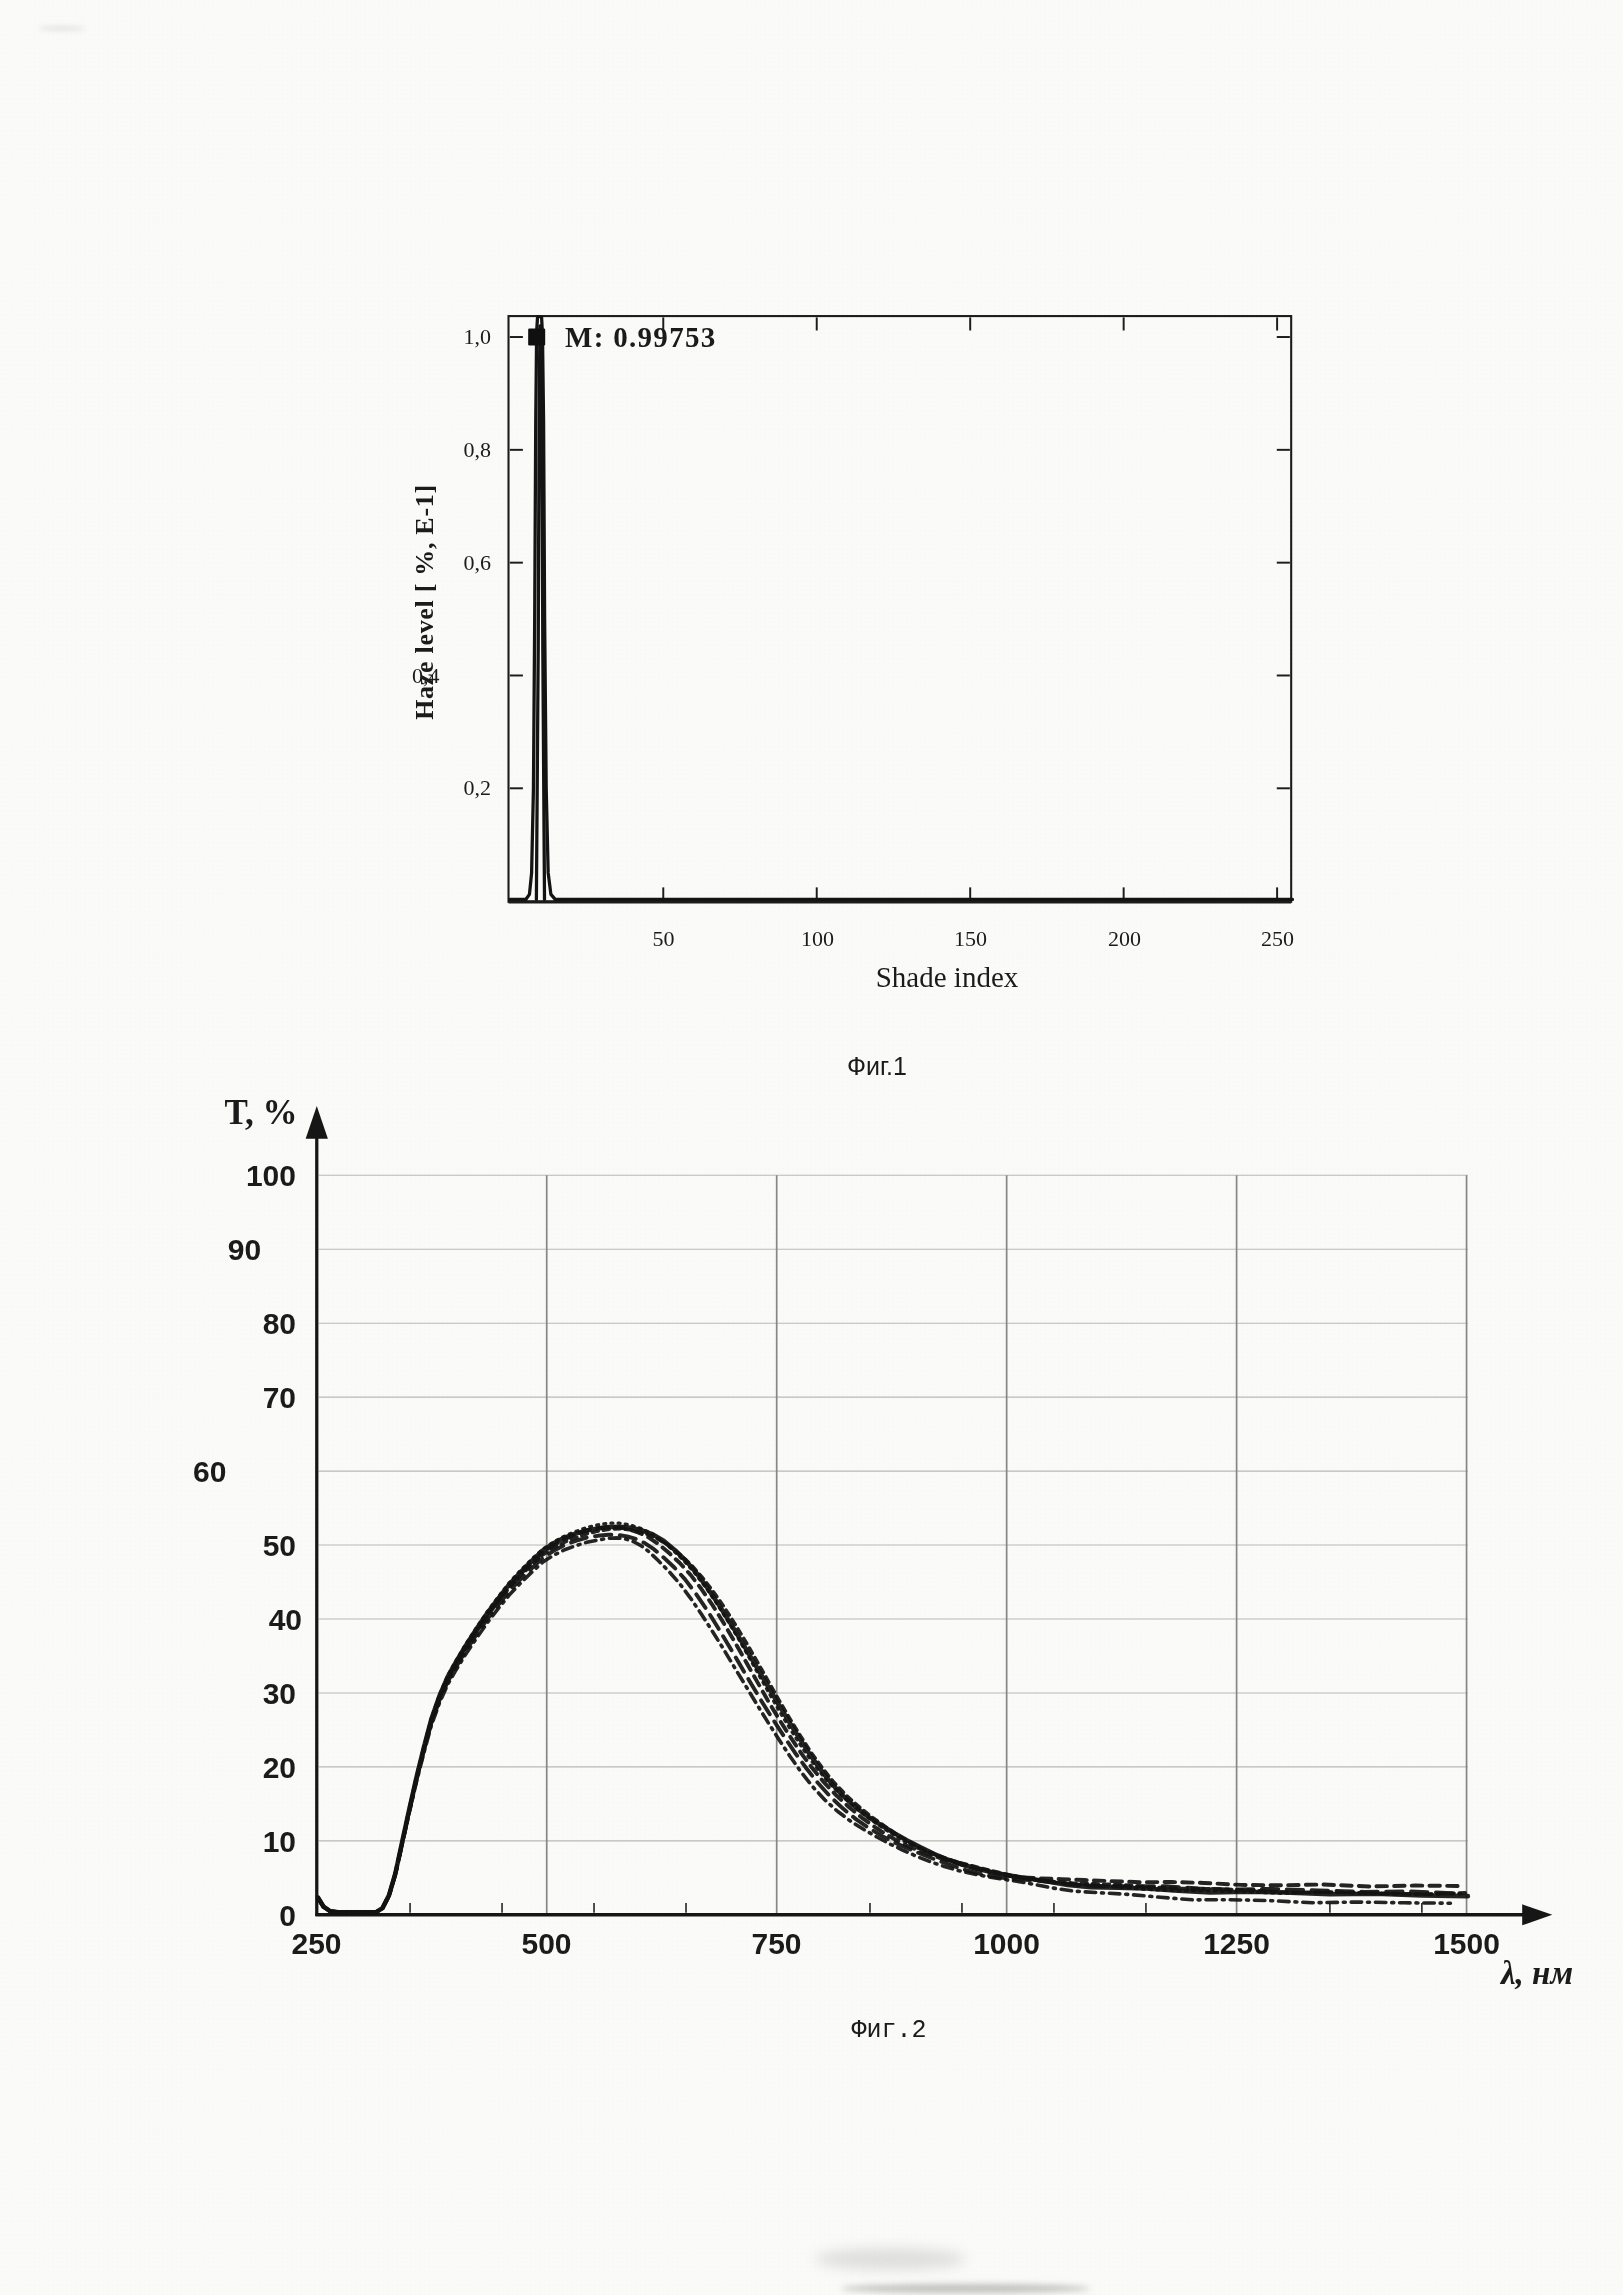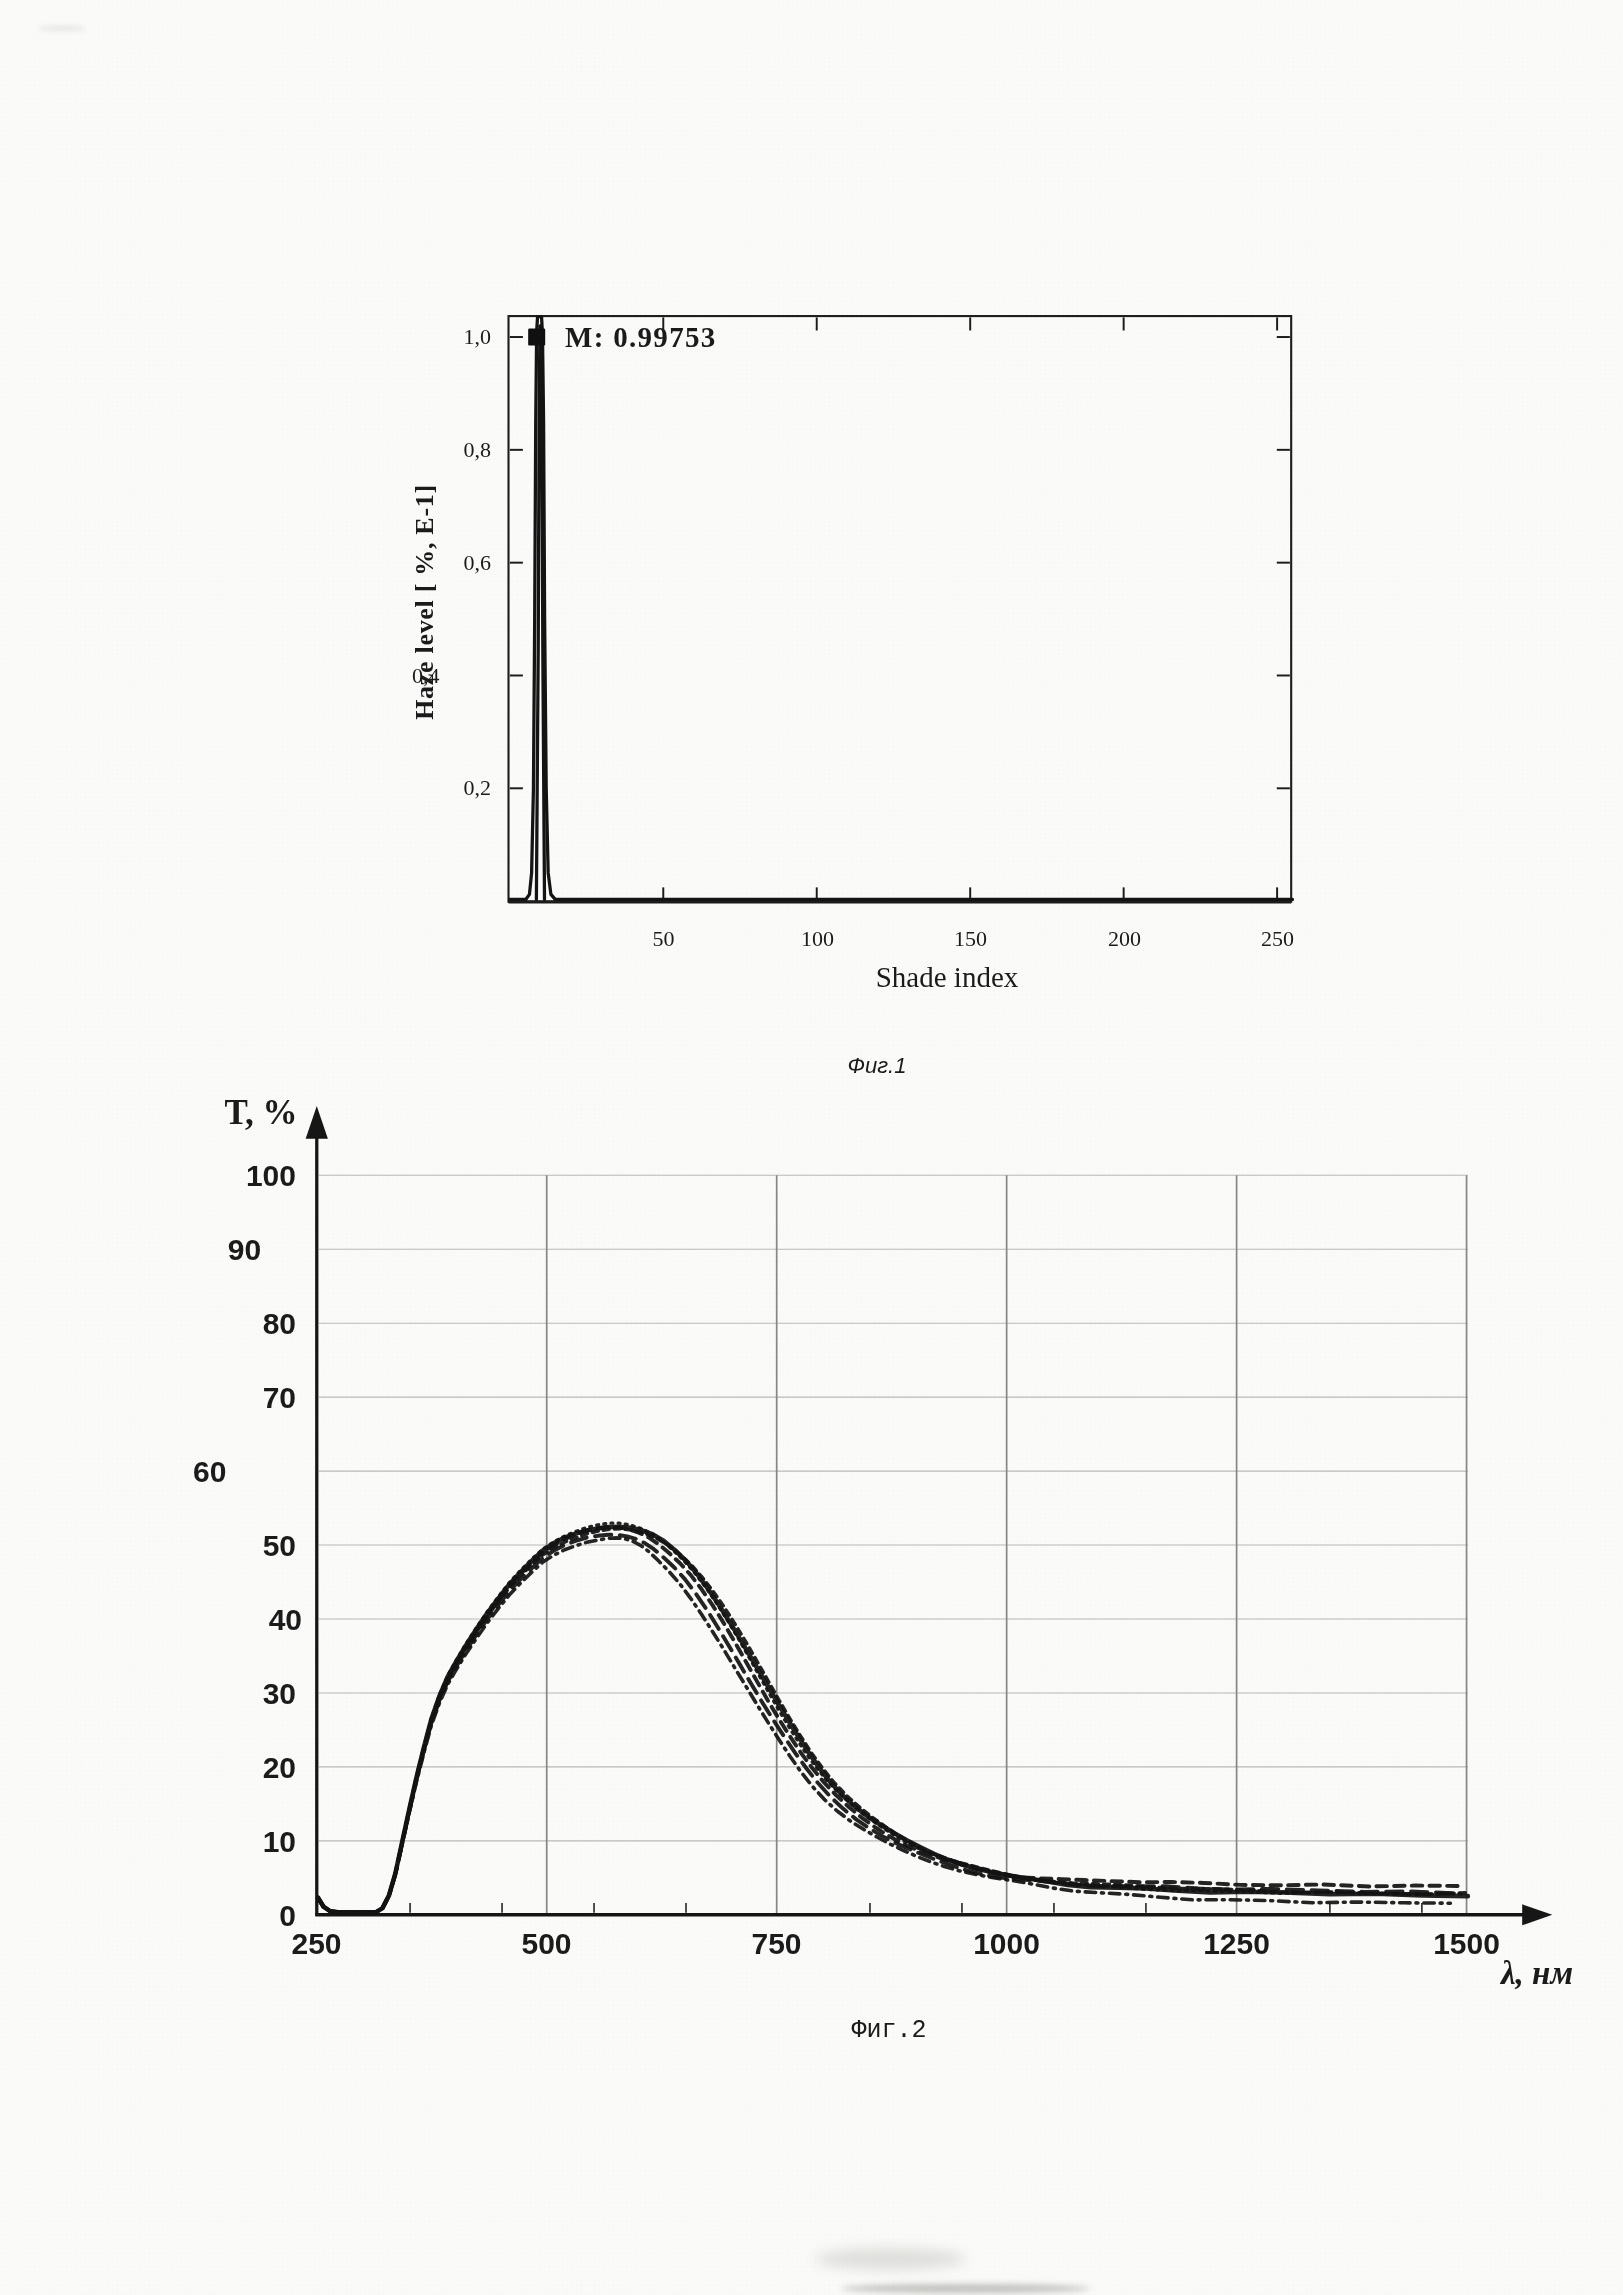--- a/index.html
+++ b/index.html
@@ -11,21 +11,21 @@
     font-family:"Liberation Serif", serif; color:#1b1b1b;
   }
   .plots{position:absolute;left:0;top:0;z-index:1;}
   .lbl{position:absolute;z-index:2;white-space:nowrap;color:#1b1b1b;}
   .center{transform:translate(-50%,-50%);}
   .serif{font-family:"Liberation Serif", serif;}
   .sans{font-family:"Liberation Sans", sans-serif;}
   
   .f1-ylabel{font-size:26px;font-weight:600;letter-spacing:0.7px;transform:translate(-50%,-50%) rotate(-90deg);}
   .f1-xlabel{font-size:29px;}
-  .f1-caption{font-size:22px;font-style:italic;}
+  .f1-caption{font-size:25px;}
   .f1-annot{font-size:29px;font-weight:700;letter-spacing:1.3px;}
   .f1-tick{font-size:22px;line-height:30px;}
   
   .f2-title{font-size:35px;font-weight:600;}
   .f2-xlabel{font-size:33px;font-style:italic;font-weight:bold;}
   .f2-caption{font-size:25px;}
   .f2-tick{font-family:"Liberation Sans", sans-serif;font-size:30px;font-weight:600;color:#161616;}
   .tickdiv{position:absolute;z-index:2;color:#1b1b1b;}
   .smudge{position:absolute;z-index:3;border-radius:50%;pointer-events:none;}
   .sm1{left:815px;top:2248px;width:151px;height:22px;background:#c8c8c5;filter:blur(6.5px);opacity:.55;}

